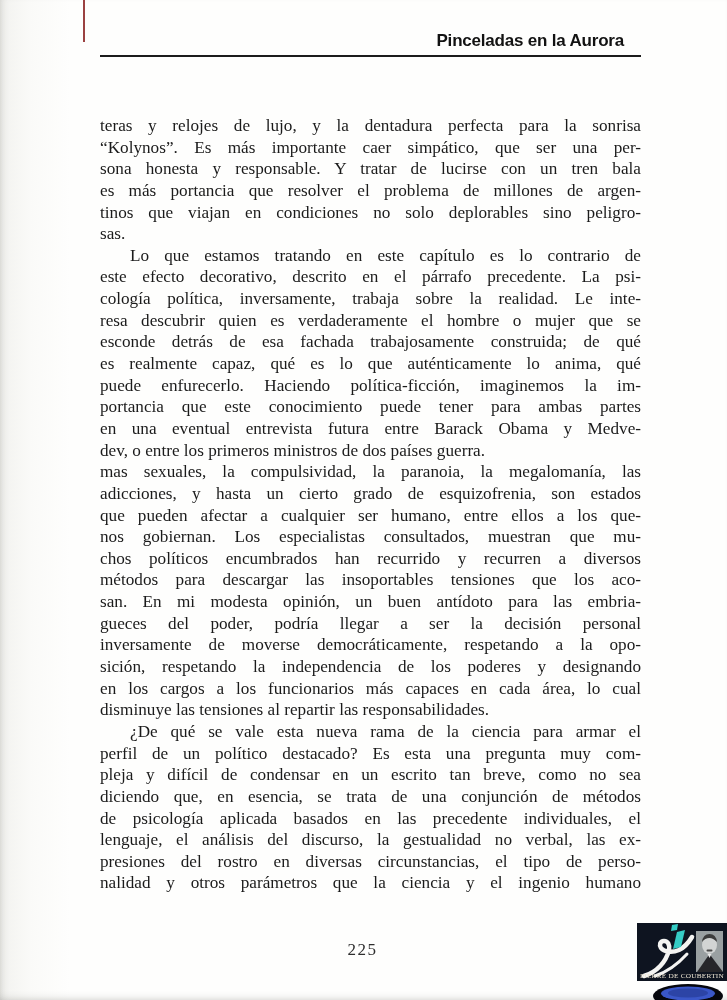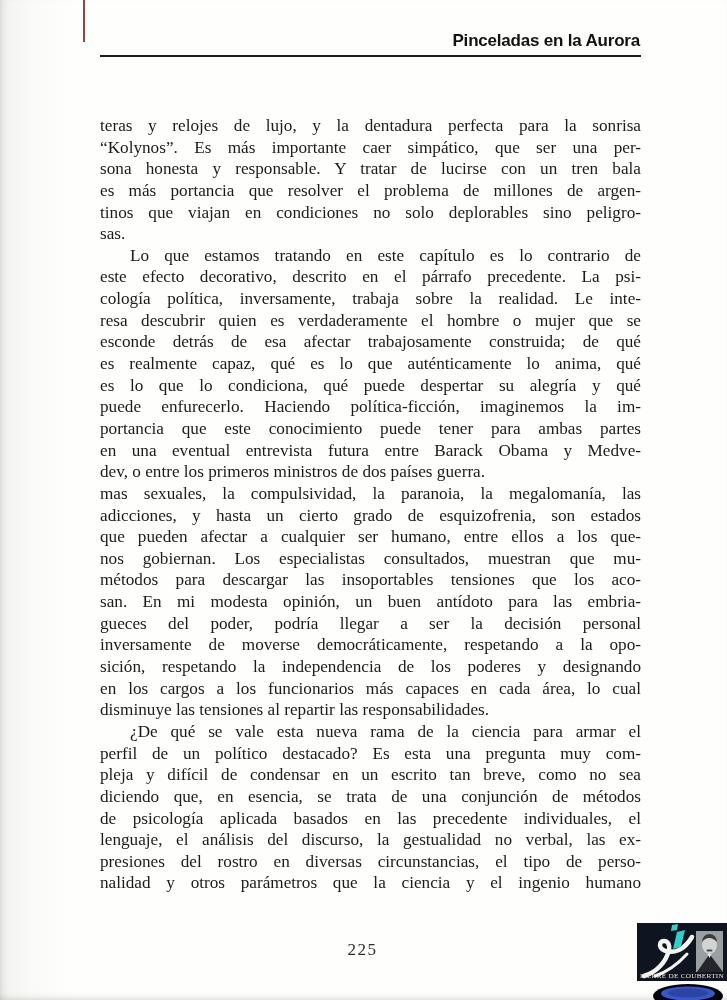--- a/index.html
+++ b/index.html
@@ -8,21 +8,21 @@
     font-family:"Liberation Serif",serif;
     background:#ffffff;
   }
   .page{
     position:relative;width:727px;height:1000px;
     background:linear-gradient(90deg,#f2f2ef 0px,#fafaf8 30px,#fefefd 70px,#fefefd 100%);
     box-shadow:inset 0 -7px 9px -7px rgba(80,80,75,.28), inset 7px 0 9px -7px rgba(80,80,75,.25);
   }
   
   .header-title{
-    position:absolute;top:31px;left:100px;width:540px;
+    position:absolute;top:31px;left:84px;width:540px;
     text-align:right;
     font-family:"Liberation Sans",sans-serif;
     font-size:17px;font-weight:bold;letter-spacing:-0.2px;
     color:#121212;
   }
   .header-rule{
     position:absolute;top:55px;left:100px;width:541px;height:2px;
     background:#1c1c1c;
   }
   
@@ -75,33 +75,33 @@
         <div class="line">sona honesta y responsable. Y tratar de lucirse con un tren bala</div>
         <div class="line">es más portancia que resolver el problema de millones de argen-</div>
         <div class="line">tinos que viajan en condiciones no solo deplorables sino peligro-</div>
         <div class="line nojust">sas.</div>
       </div>
       <div class="para">
         <div class="line indent">Lo que estamos tratando en este capítulo es lo contrario de</div>
         <div class="line">este efecto decorativo, descrito en el párrafo precedente. La psi-</div>
         <div class="line">cología política, inversamente, trabaja sobre la realidad. Le inte-</div>
         <div class="line">resa descubrir quien es verdaderamente el hombre o mujer que se</div>
-        <div class="line">esconde detrás de esa afectar trabajosamente construida; de qué</div>
+        <div class="line">esconde detrás de esa fachada trabajosamente construida; de qué</div>
         <div class="line">es realmente capaz, qué es lo que auténticamente lo anima, qué</div>
-        <div class="line">es lo que lo condiciona, qué puede despertar su alegría y qué</div>
         <div class="line">puede enfurecerlo. Haciendo política-ficción, imaginemos la im-</div>
         <div class="line">portancia que este conocimiento puede tener para ambas partes</div>
         <div class="line">en una eventual entrevista futura entre Barack Obama y Medve-</div>
         <div class="line nojust">dev, o entre los primeros ministros de dos países guerra.</div>
       </div>
       <div class="para">
         <div class="line">mas sexuales, la compulsividad, la paranoia, la megalomanía, las</div>
         <div class="line">adicciones, y hasta un cierto grado de esquizofrenia, son estados</div>
         <div class="line">que pueden afectar a cualquier ser humano, entre ellos a los que-</div>
         <div class="line">nos gobiernan. Los especialistas consultados, muestran que mu-</div>
+        <div class="line">chos políticos encumbrados han recurrido y recurren a diversos</div>
         <div class="line">métodos para descargar las insoportables tensiones que los aco-</div>
         <div class="line">san. En mi modesta opinión, un buen antídoto para las embria-</div>
         <div class="line">gueces del poder, podría llegar a ser la decisión personal</div>
         <div class="line">inversamente de moverse democráticamente, respetando a la opo-</div>
         <div class="line">sición, respetando la independencia de los poderes y designando</div>
         <div class="line">en los cargos a los funcionarios más capaces en cada área, lo cual</div>
         <div class="line nojust">disminuye las tensiones al repartir las responsabilidades.</div>
       </div>
       <div class="para">
         <div class="line indent">¿De qué se vale esta nueva rama de la ciencia para armar el</div>

